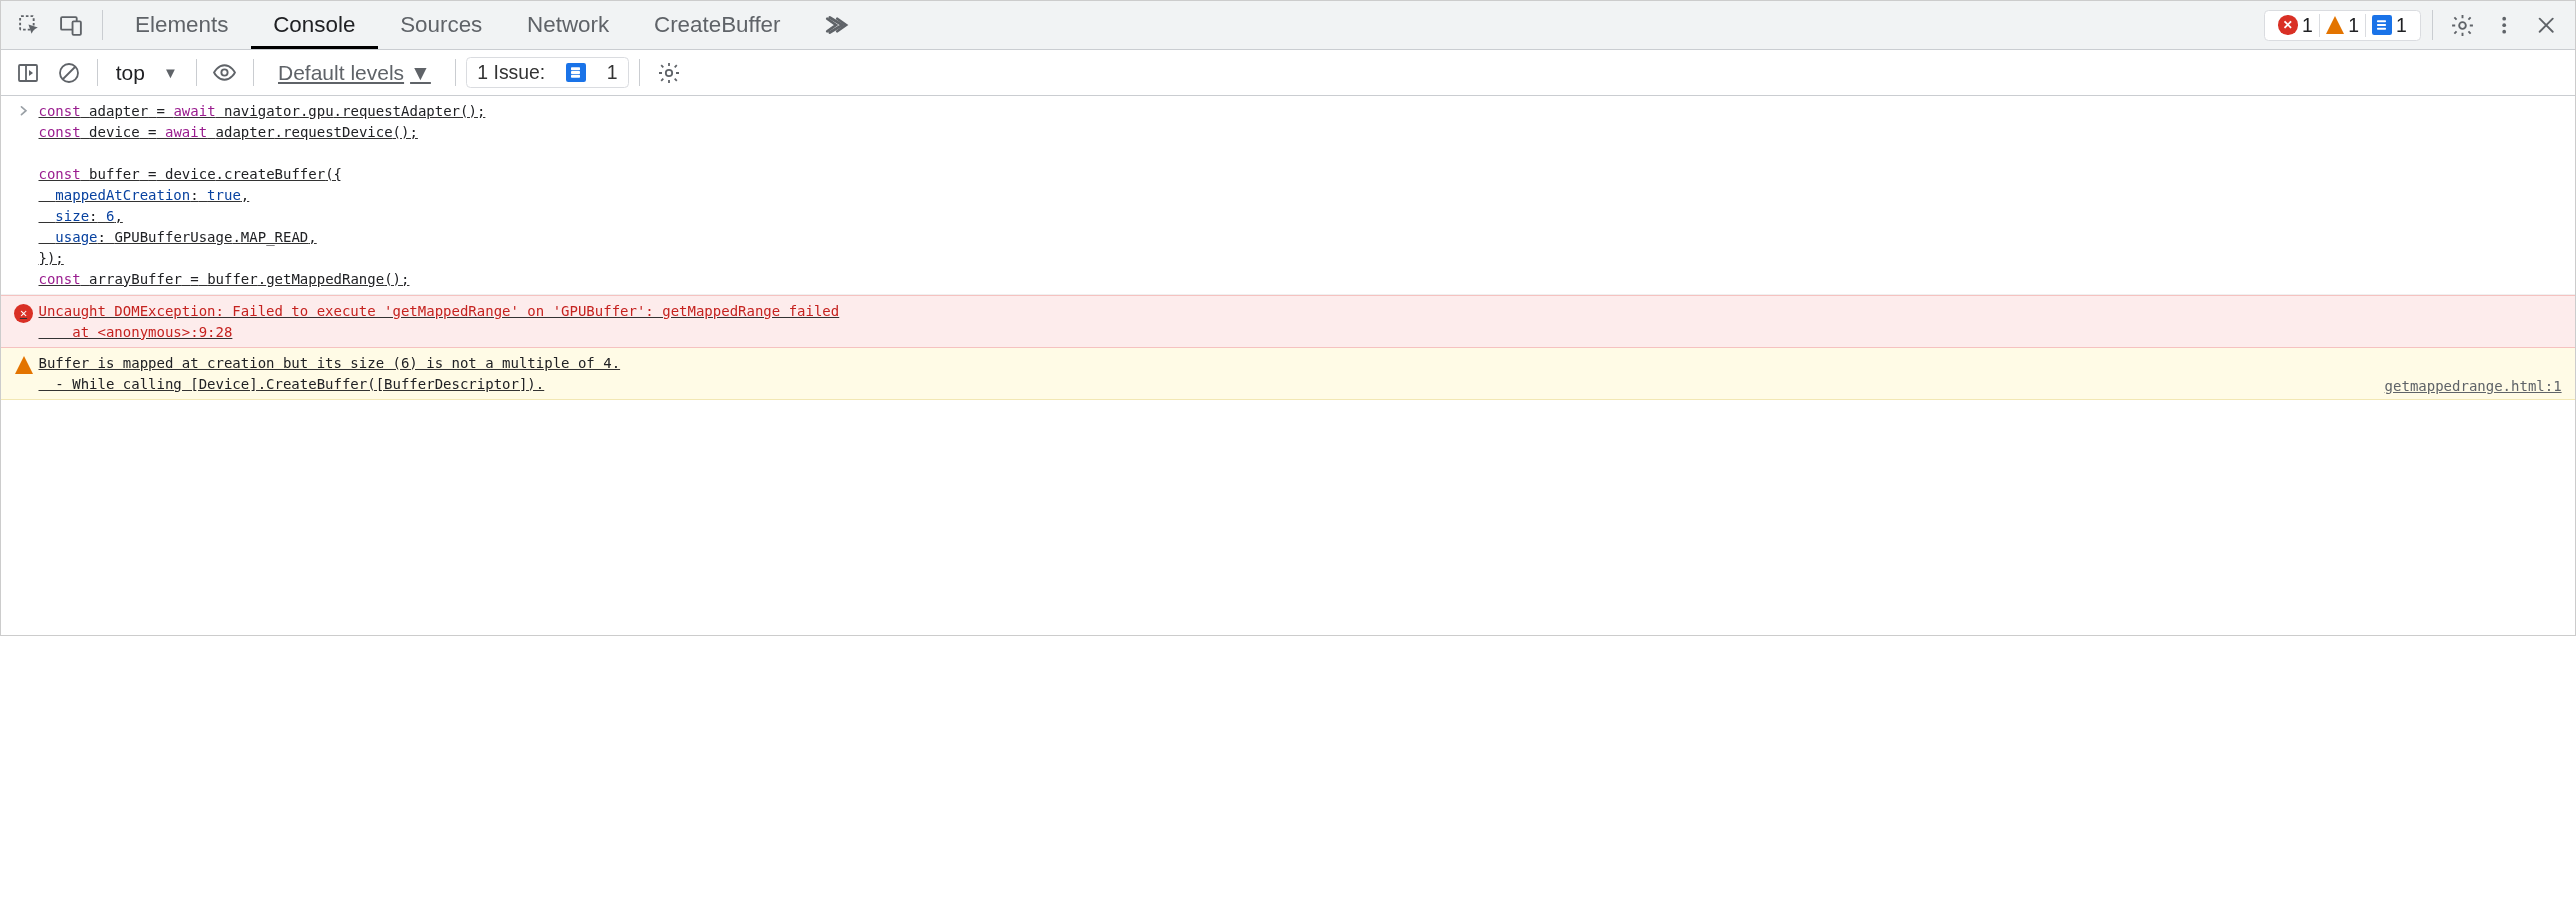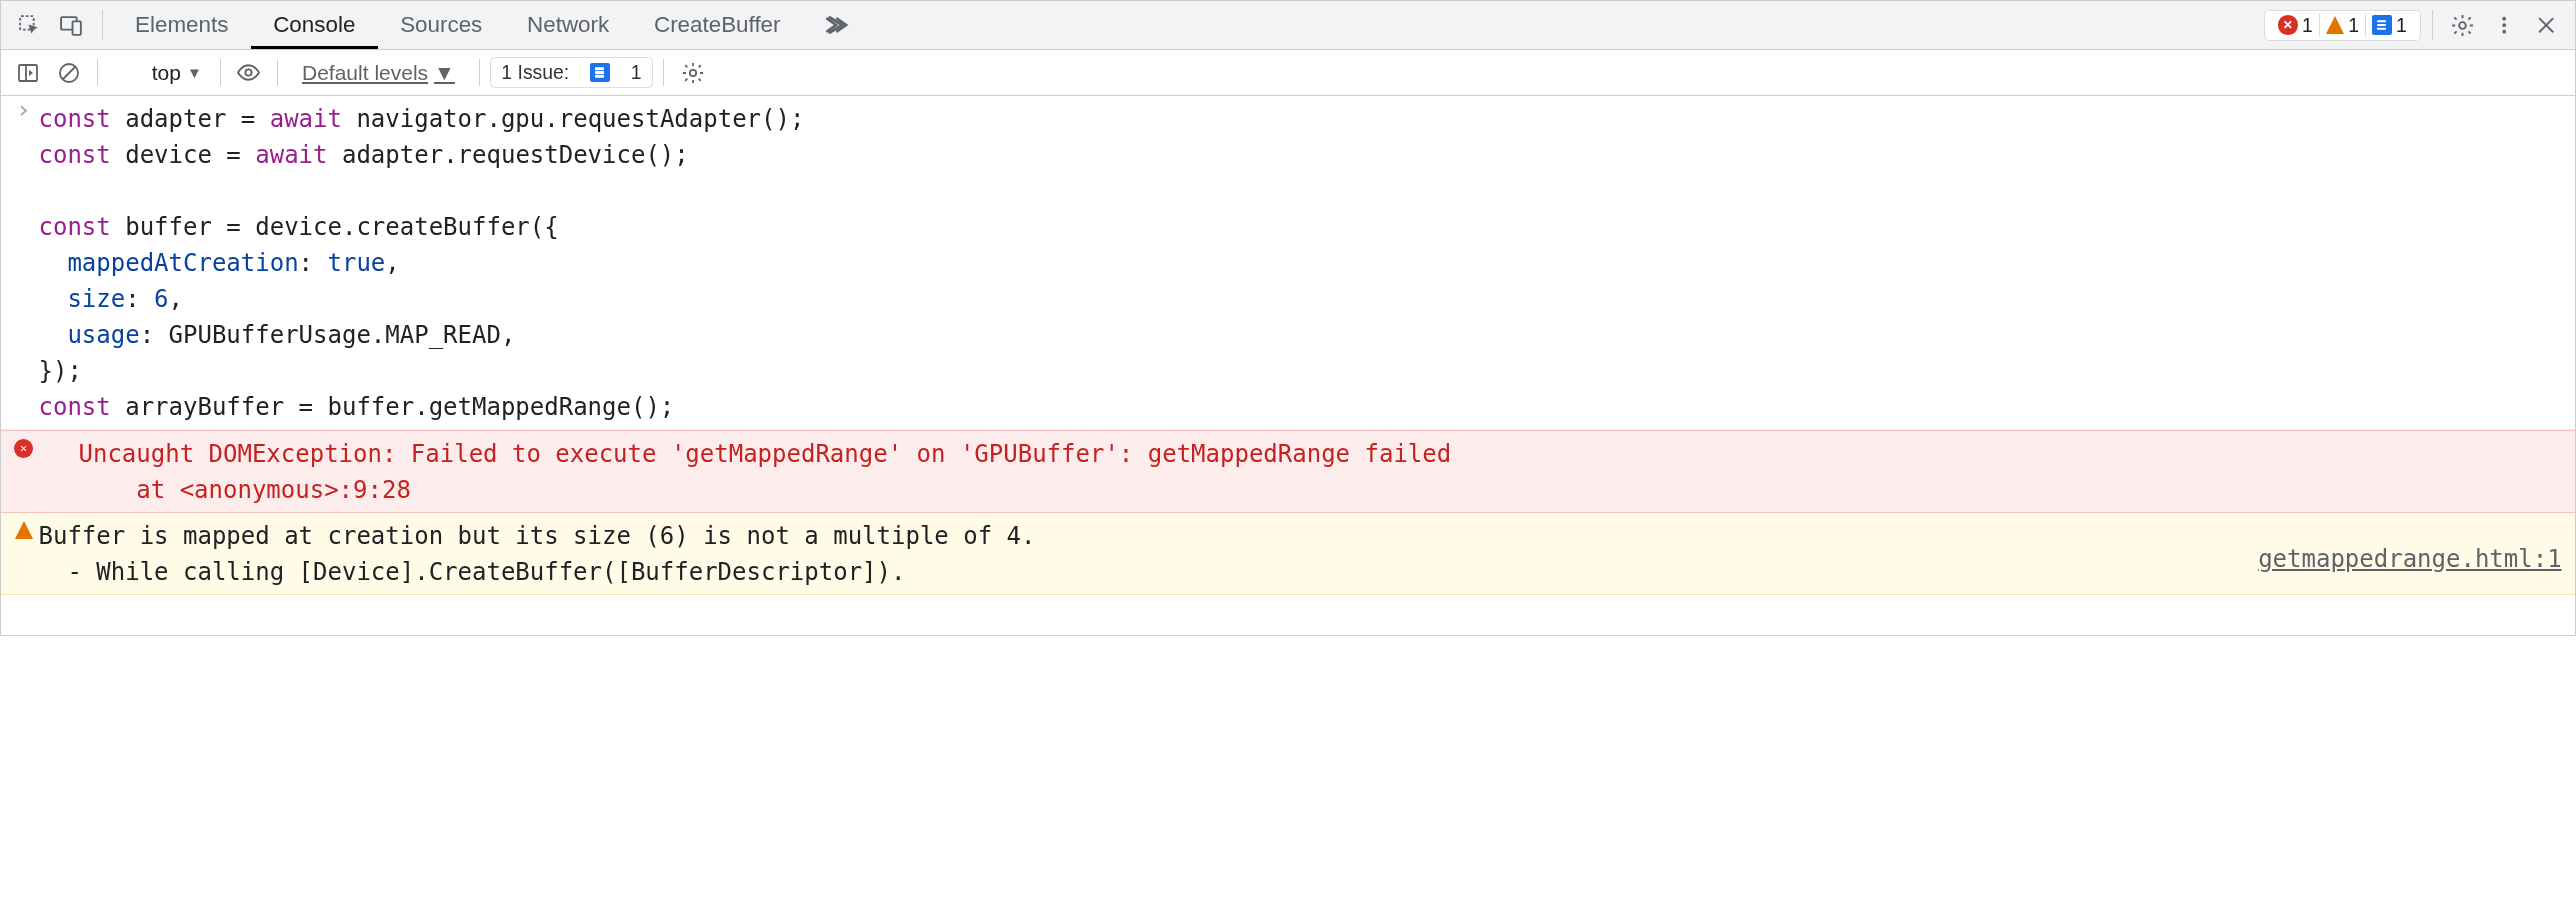--- a/index.html
+++ b/index.html
@@ -19,33 +19,33 @@
   .badge-seg + .badge-seg { border-left: 0.7px solid #dadce0; }
   .ico-err { width: 19.4px; height: 19.4px; border-radius: 50%; background: #d93025; display: inline-flex; align-items: center; justify-content: center; }
   .ico-warn { width: 0; height: 0; border-left: 9.7px solid transparent; border-right: 9.7px solid transparent; border-bottom: 18px solid #e37400; position: relative; }
   .ico-info { width: 19.4px; height: 19.4px; border-radius: 2.2px; background: #1a73e8; display: inline-flex; align-items: center; justify-content: center; }
   .ico-info::after { content: ""; width: 9px; height: 2.2px; background: #fff; border-radius: 0.7px; box-shadow: 0 3.7px 0 #fff, 0 -3.7px 0 #fff; }
   .ico-err::after { content: "✕"; color: #fff; font-size: 12px; font-weight: bold; }
   
   .toolbar { display: flex; align-items: center; height: 46px; border-bottom: 0.7px solid #cacdd1; padding: 0 9px; gap: 4.5px; background: #fff; }
   .toolbar .ico-btn { width: 36px; height: 36px; display: flex; align-items: center; justify-content: center; color: #5f6368; cursor: pointer; }
   .toolbar .divider { width: 0.7px; height: 27px; background: #cacdd1; margin: 0 6px; }
-  .ctx-select { display: flex; align-items: center; gap: 6px; padding: 0 7.5px; color: #202124; cursor: pointer; font-size: 21px; margin-left: 36px; }
+  .ctx-select { display: flex; align-items: center; gap: 18px; padding: 0 7.5px; color: #202124; cursor: pointer; font-size: 21px; }
   .ctx-select .tri { color: #5f6368; font-size: 15px; }
   .filter-input { flex: 1; max-width: 1014px; height: 34px; border: 0.7px solid #dadce0; border-radius: 3px; padding: 0 10.4px; font-size: 21px; color: #5f6368; display: flex; align-items: center; }
   .levels-select { display: flex; align-items: center; gap: 6px; padding: 0 13.4px; color: #5f6368; cursor: pointer; font-size: 21px; text-decoration: underline; }
   .issues-pill { display: flex; align-items: center; gap: 21px; border: 0.7px solid #dadce0; border-radius: 4.5px; padding: 3px 10.4px; font-size: 19.4px; cursor: pointer; }
   
-  .console-body { flex: 1; overflow: auto; font-family: Menlo, Consolas, monospace; font-size: 24px; line-height: 1.5; }
+  .console-body { flex: 1; overflow: auto; font-family: Menlo, Consolas, monospace; font-size: 14px; line-height: 1.5; text-decoration: underline; }
   .entry { display: flex; align-items: flex-start; padding: 4.5px 12px 4.5px 7.5px; border-bottom: 0.7px solid #f0f0f0; position: relative; }
   .entry .gutter { width: 30px; flex-shrink: 0; display: flex; justify-content: center; padding-top: 3px; color: #9aa0a6; }
   .entry .content { flex: 1; white-space: pre; }
   .entry .src-link { color: #5f6368; text-decoration: underline; cursor: pointer; position: absolute; right: 13.4px; top: 6px; margin-top: 22px; }
   .entry.input { background: #fff; }
-  .entry.error { background: #fdecec; color: #c5221f; border-top: 0.7px solid #f5c2c0; border-bottom: 0.7px solid #f5c2c0; gap: 40px; }
+  .entry.error { background: #fdecec; color: #c5221f; border-top: 0.7px solid #f5c2c0; border-bottom: 0.7px solid #f5c2c0; }
   .entry.warn { background: #fffbe6; color: #202124; border-bottom: 0.7px solid #f2e7b3; }
   
   .kw { color: #9a1d8f; }
   .await { color: #9a1d8f; }
   .prop { color: #0842a0; }
   .bool { color: #0842a0; }
   .num { color: #0842a0; }
   .ident { color: #202124; }
   .pun { color: #202124; }
   

